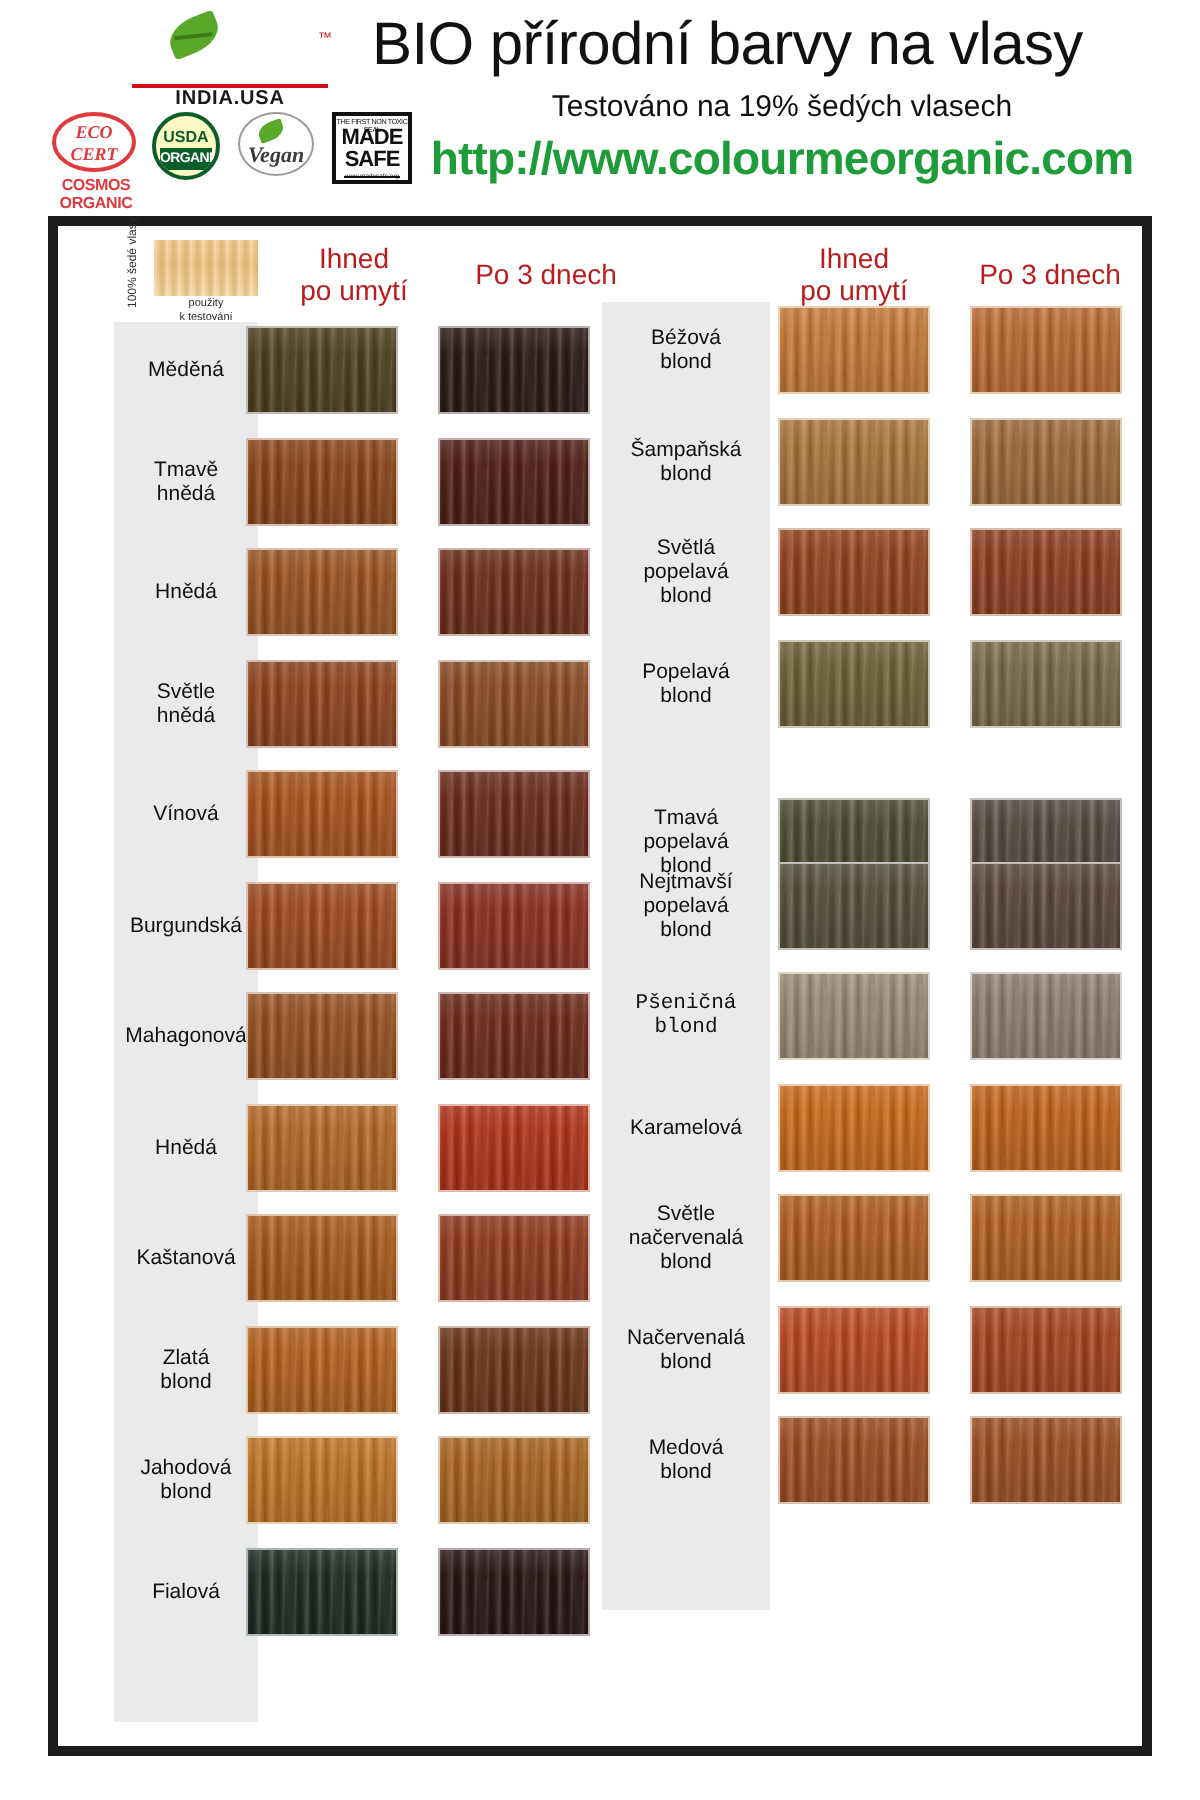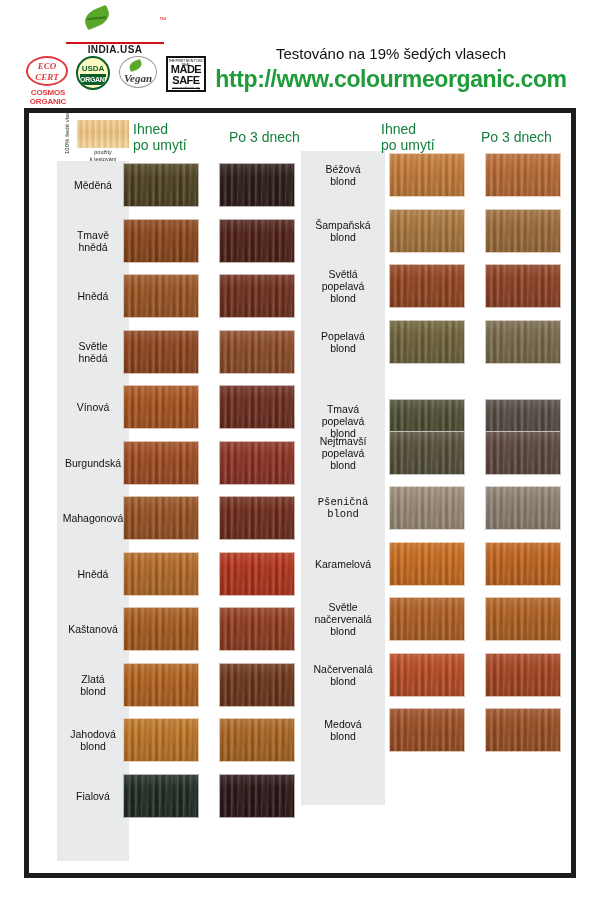--- a/index.html
+++ b/index.html
@@ -145,21 +145,21 @@
         rgba(150,105,40,0.20) 4px, rgba(255,255,255,0.0) 6px),
       linear-gradient(180deg,#f0cf96 0%,#e8c184 45%,#f2d6a3 100%);
   }
   .refcap{
     position:absolute;left:18px;top:30px;width:56px;text-align:center;
     font-size:5.5px;line-height:6.5px;color:#2b2b2b;
   }
 
   
   .colhead{
-    position:absolute;font-size:14px;line-height:16px;color:#15803d;
+    position:absolute;text-align:center;font-size:14px;line-height:16px;color:#b91c1c;
   }
   .ch1{left:104px;top:8px;width:88px;}
   .ch2{left:200px;top:16px;width:88px;}
   .ch3{left:352px;top:8px;width:92px;}
   .ch4{left:452px;top:16px;width:88px;}
 
   
   .row{position:absolute;height:48px;}
   .rowlabel{
     position:absolute;left:0;top:0;width:72px;height:48px;
@@ -237,20 +237,21 @@
       <div class="ms-box">
         <div class="ms-tiny">THE FIRST NON TOXIC SEAL</div>
         <div class="ms-made">MADE</div>
         <div class="ms-safe">SAFE</div>
         <div class="ms-rule"></div>
         <div class="ms-tiny2">www.madesafe.org</div>
       </div>
     </div>
   </div>
 
+  <div class="title">BIO přírodní barvy na vlasy</div>
   <div class="subtitle">Testováno na 19% šedých vlasech</div>
   <div class="weburl">http://www.colourmeorganic.com</div>
 </div>
 
 <div class="frame">
   <div class="inner">
 
     <div class="labelcol labelcol-a"></div>
     <div class="labelcol labelcol-b"></div>
 

